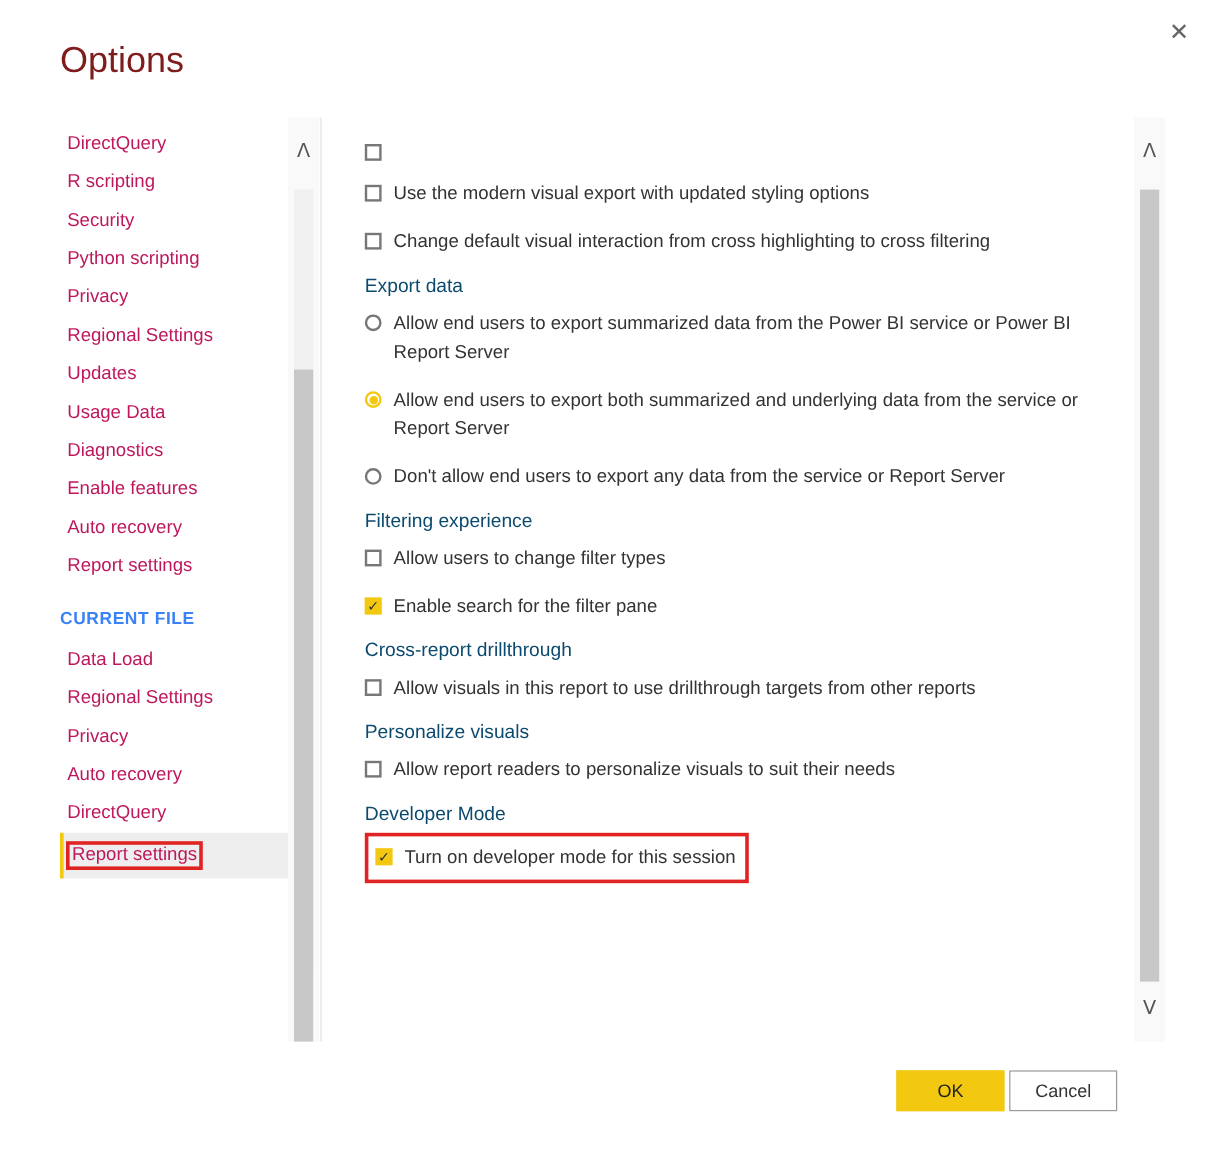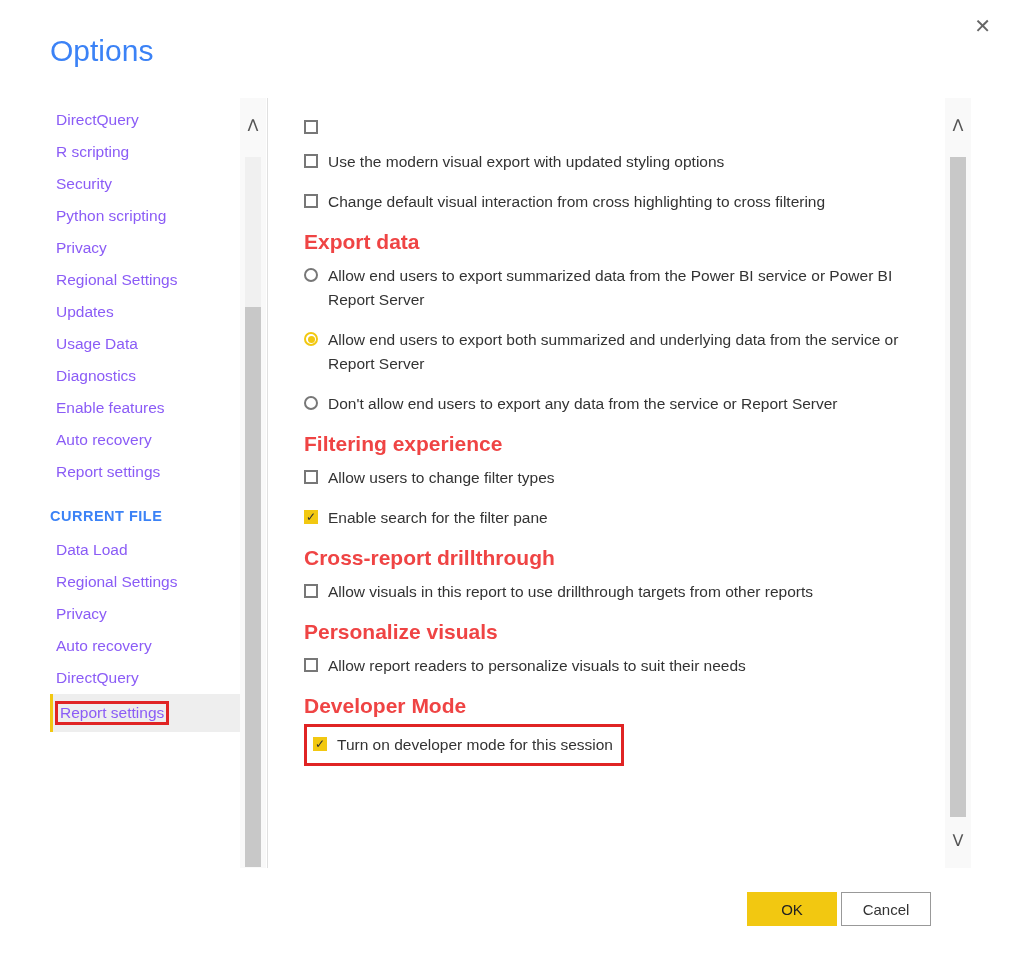--- a/index.html
+++ b/index.html
@@ -20,21 +20,21 @@
     top: 14px;
     right: 20px;
     font-size: 20px;
     color: #666;
     cursor: pointer;
     font-weight: 300;
   }
   .title {
     font-size: 30px;
     font-weight: 300;
-    color: #3b82f6;
+    color: #7f1d1d;
     margin: 14px 0 30px 0;
   }
   .body {
     display: flex;
     height: 770px;
   }
   .sidebar-wrap {
     display: flex;
     width: 218px;
     flex-shrink: 0;
@@ -69,21 +69,21 @@
   .side-scroll .thumb {
     position: absolute;
     top: 150px;
     width: 16px;
     height: 560px;
     background: #c8c8c8;
   }
   .nav-item {
     padding: 7px 10px 7px 6px;
     font-size: 15.5px;
-    color: #8b5cf6;
+    color: #be185d;
     cursor: pointer;
   }
   .section-header {
     padding: 20px 0 10px 0;
     font-size: 14.5px;
     font-weight: 700;
     letter-spacing: 0.5px;
     color: #3b82f6;
   }
   .nav-item.selected {
@@ -174,23 +174,23 @@
   .radio.selected {
     border-color: #F2C811;
   }
   .radio .dot {
     width: 7px;
     height: 7px;
     background: #F2C811;
     border-radius: 50%;
   }
   .group-title {
-    font-size: 21px;
-    font-weight: 700;
-    color: #ef4444;
+    font-size: 16px;
+    font-weight: 400;
+    color: #0c4a6e;
     margin: 16px 0 10px 0;
   }
   .dev-highlight {
     display: inline-flex;
     border: 3px solid #e02424;
     padding: 6px 8px 6px 6px;
     margin-top: -4px;
   }
   .dev-highlight .check-row { margin: 0; }
   .footer {

